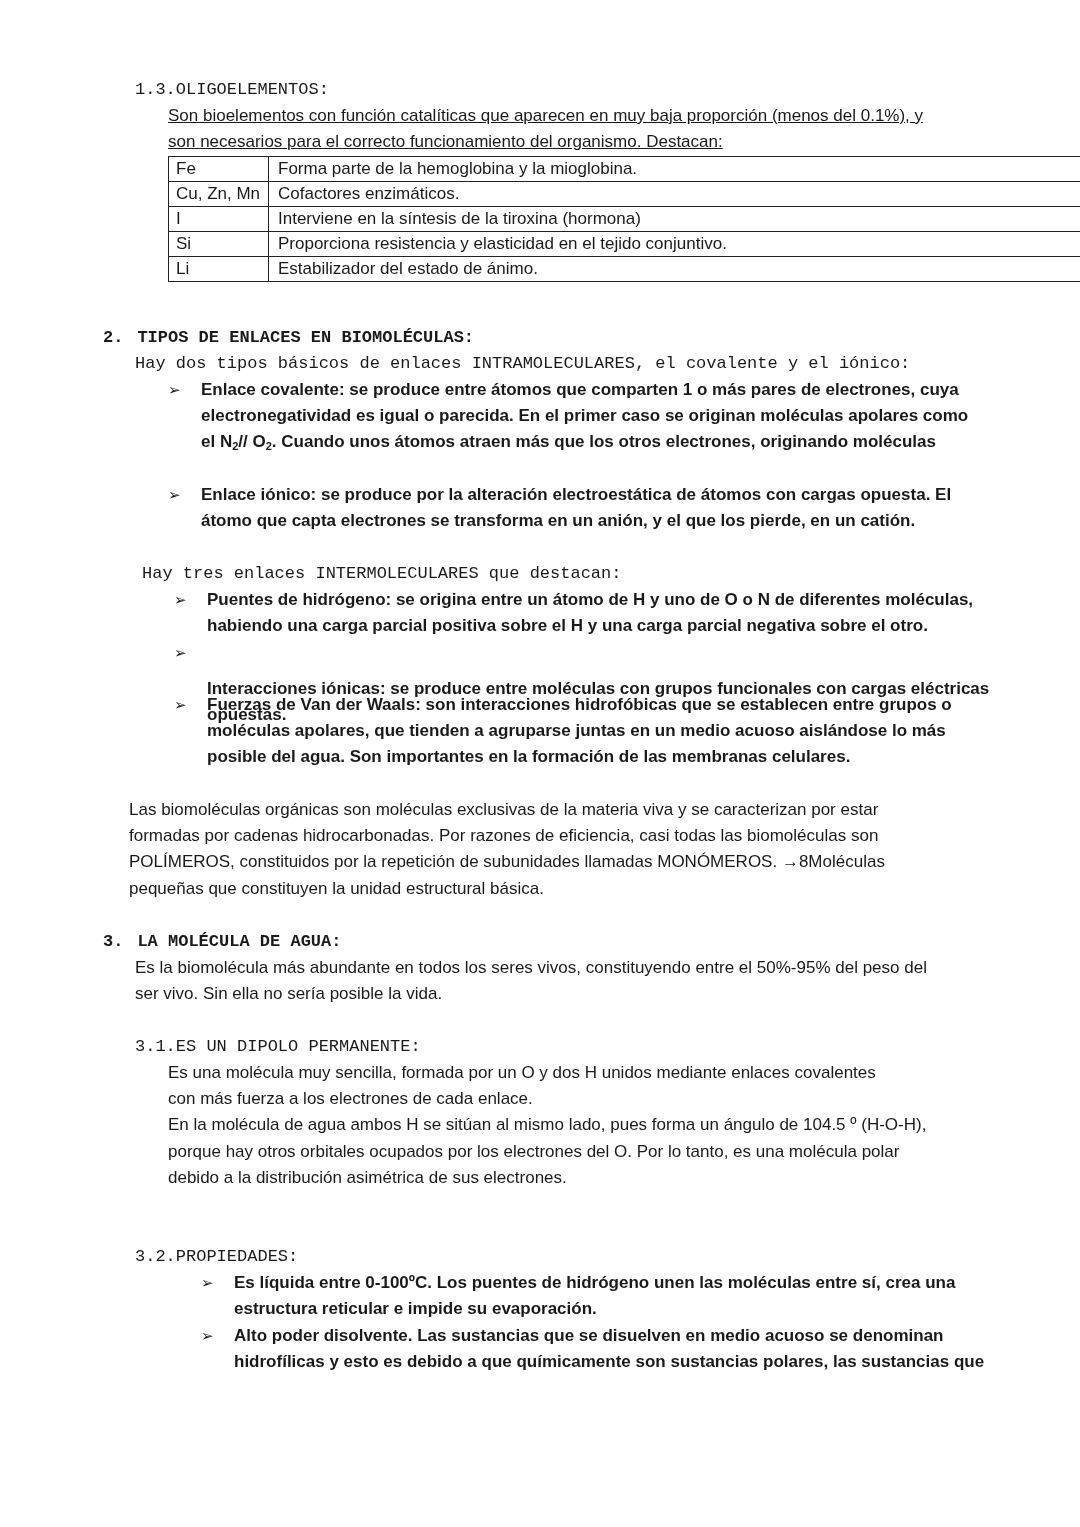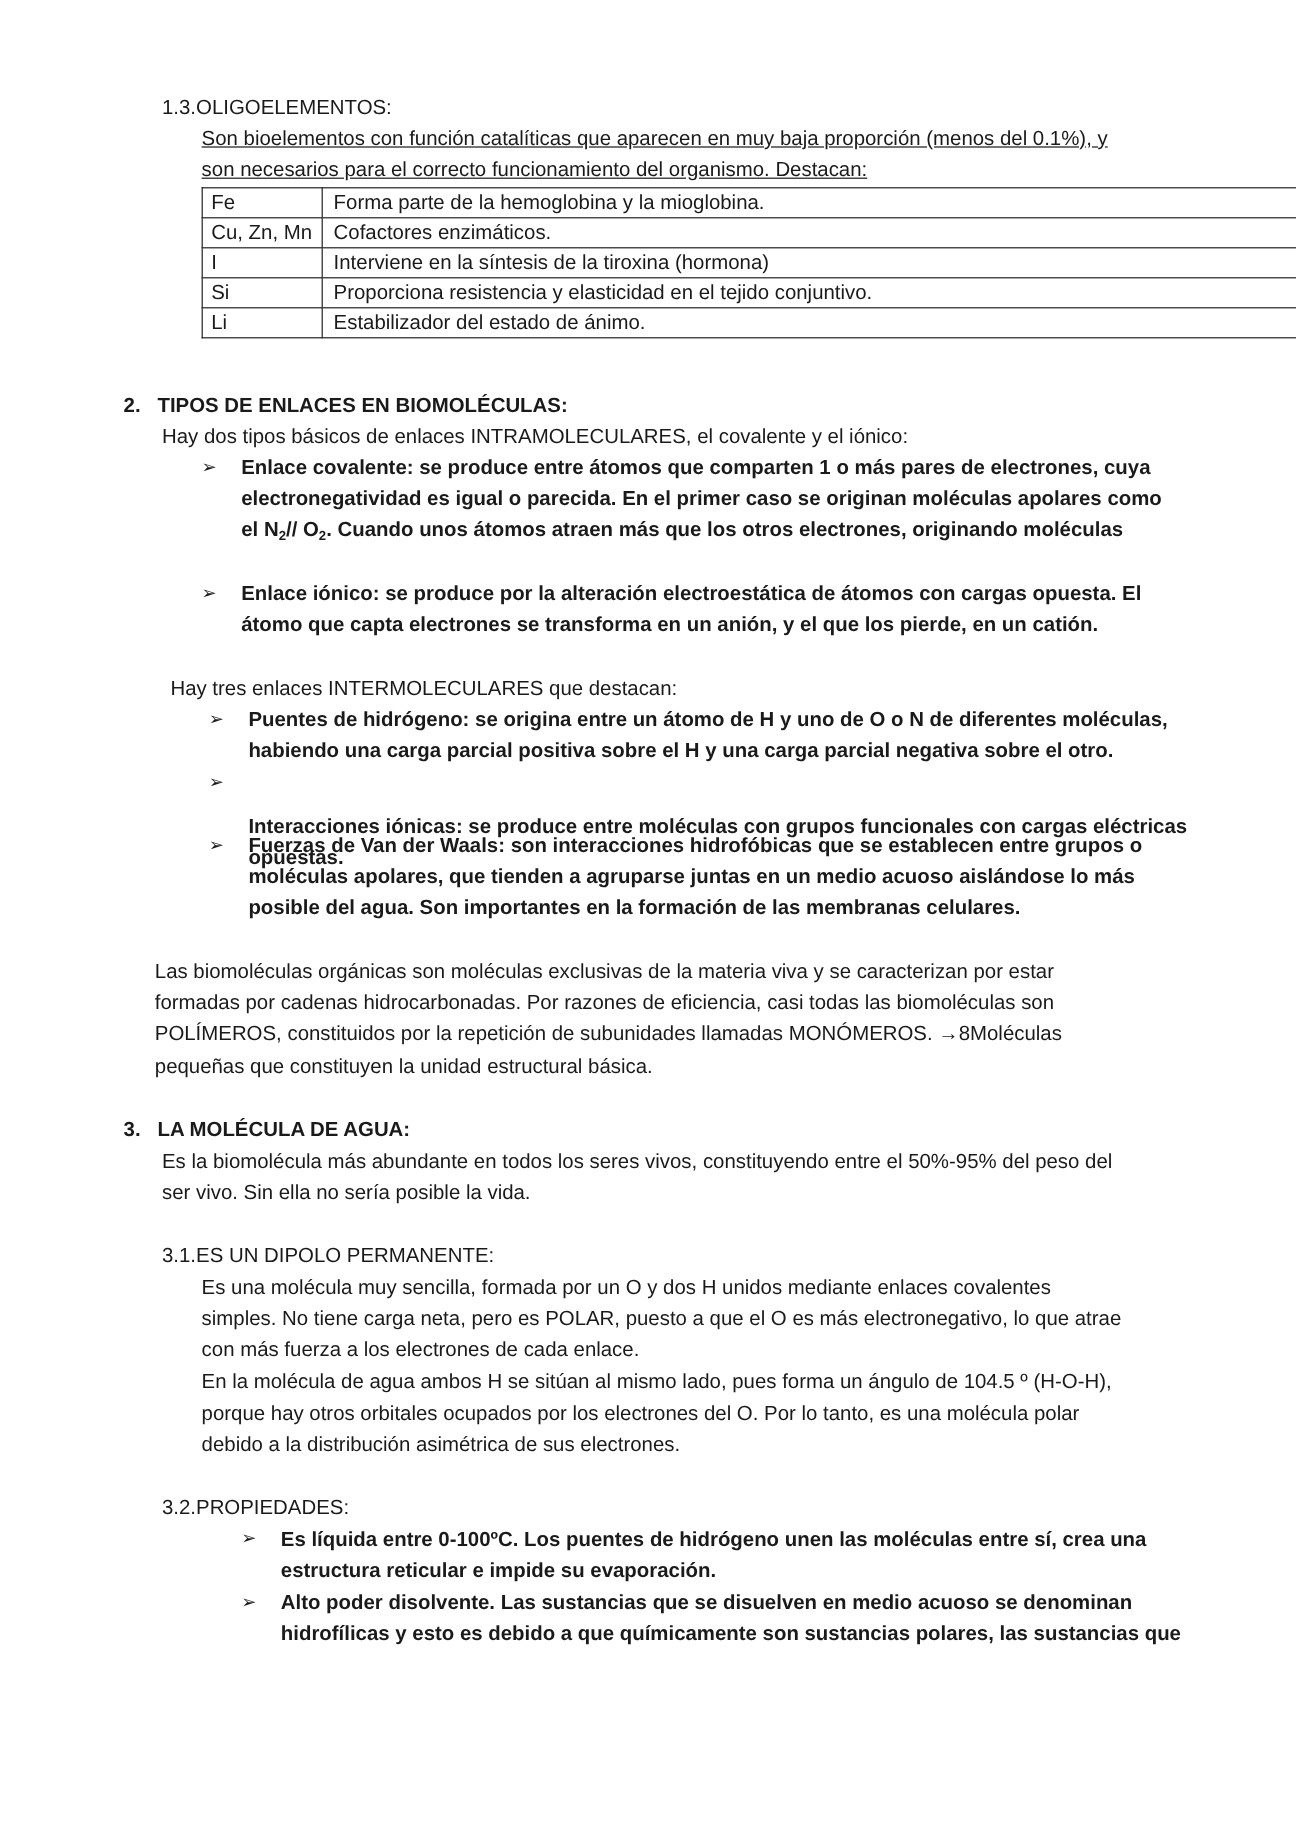--- a/index.html
+++ b/index.html
@@ -2,21 +2,21 @@
 <html><head>
 <meta charset="utf-8">
 <style>
   html, body { margin: 0; padding: 0; background: #ffffff; }
   body {
     width: 1080px; height: 1527px; position: relative; overflow: hidden;
     font-family: "Liberation Sans", sans-serif;
     color: #1a1a1a;
     font-size: 17px;
   }
-  .abs { position: absolute; white-space: nowrap; line-height: 26px; }
+  .abs { position: absolute; white-space: nowrap; line-height: 26px; font-family: Liberation Mono, monospace; }
   .bold { font-weight: bold; }
   .para { position: absolute; line-height: 26.2px; }
   .para .line { display: block; white-space: nowrap; }
   .bullet-row { position: absolute; line-height: 26.2px; }
   .bullet-row .arrow { position: absolute; left: 0; top: 0; font-size: 15px; }
   .bullet-row .text { position: absolute; white-space: nowrap; }
   .bullet-row .text .line { display: block; font-weight: bold; }
   table.oligo {
     position: absolute; left: 168px; top: 156px; width: 975px;
     border-collapse: collapse; font-size: 17px;
@@ -123,21 +123,20 @@
 <div class="para" style="left:135px; top:955px;">
   <span class="line">Es la biomolécula más abundante en todos los seres vivos, constituyendo entre el 50%-95% del peso del</span>
   <span class="line">ser vivo. Sin ella no sería posible la vida.</span>
 </div>
 
 <div class="abs" style="left:135px; top:1034px;">
   <span>3.1.</span><span>ES UN DIPOLO PERMANENTE:</span>
 </div>
 <div class="para" style="left:168px; top:1060px;">
   <span class="line">Es una molécula muy sencilla, formada por un O y dos H unidos mediante enlaces covalentes</span>
-  <span class="line">simples. No tiene carga neta, pero es POLAR, puesto a que el O es más electronegativo, lo que atrae</span>
   <span class="line">con más fuerza a los electrones de cada enlace.</span>
   <span class="line">En la molécula de agua ambos H se sitúan al mismo lado, pues forma un ángulo de 104.5 º (H-O-H),</span>
   <span class="line">porque hay otros orbitales ocupados por los electrones del O. Por lo tanto, es una molécula polar</span>
   <span class="line">debido a la distribución asimétrica de sus electrones.</span>
 </div>
 
 <div class="abs" style="left:135px; top:1244px;">
   <span>3.2.</span><span>PROPIEDADES:</span>
 </div>
 <div class="bullet-row" style="left:201px; top:1270px;">

